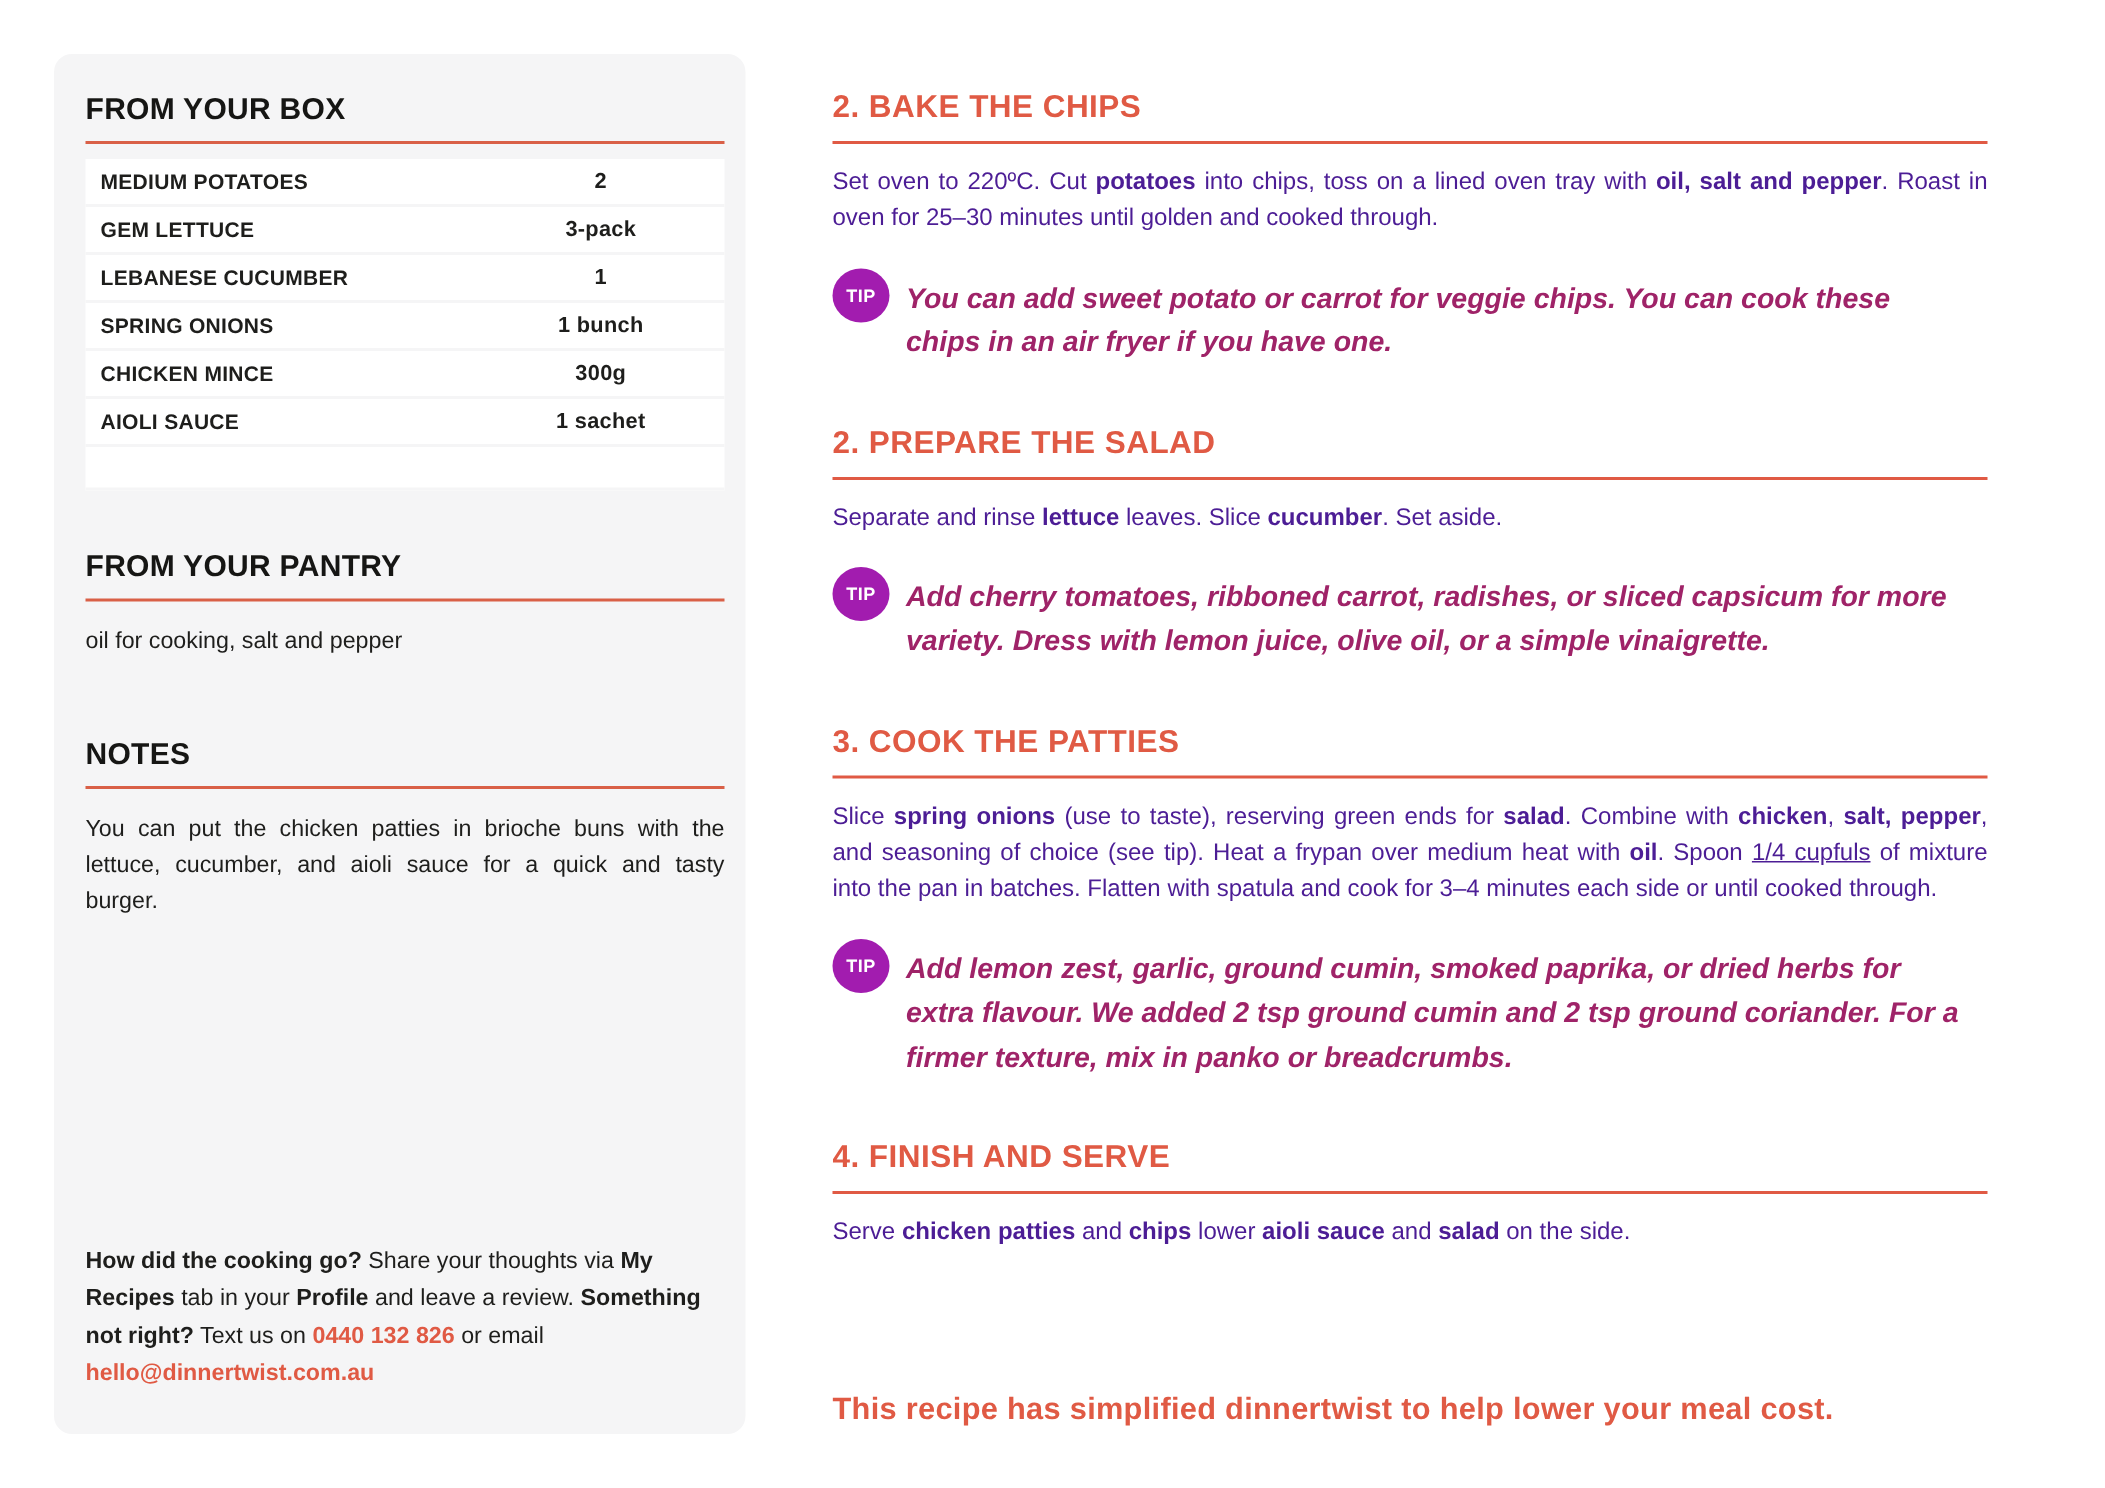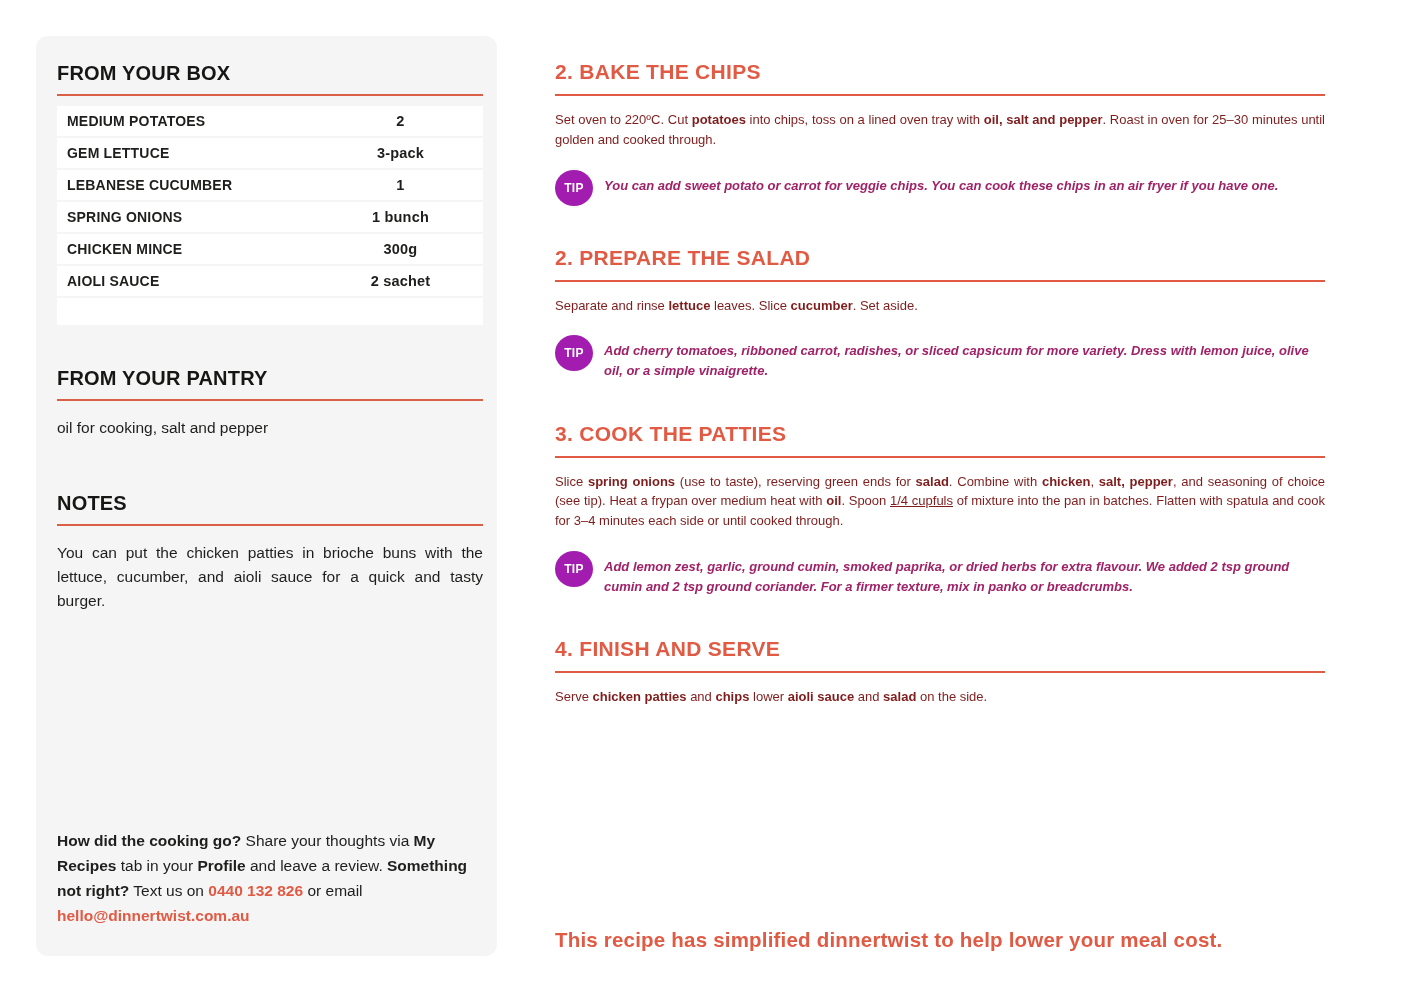--- a/index.html
+++ b/index.html
@@ -72,43 +72,43 @@
   .step { margin-bottom: 0; }
   .step + .step { margin-top: 40px; }
   .step-heading {
     color: #e05a44;
     font-size: 21px; font-weight: 700; letter-spacing: 0.3px;
     padding-bottom: 10px;
     border-bottom: 2px solid #e05a44;
   }
   .step-body {
     margin-top: 14px;
-    font-size: 13px; line-height: 1.52;
+    font-size: 16px; line-height: 1.52;
     text-align: justify;
-    color: #7f1d1d;
+    color: #4c1d95;
   }
   .tip-row {
     margin-top: 20px;
     display: flex; align-items: flex-start;
   }
   .tip-badge {
     flex: 0 0 auto;
     width: 38px; height: 36px;
     border-radius: 50%;
     background: #a21caf;
     color: #ffffff;
     font-size: 12px; font-weight: 700; letter-spacing: 0.3px;
     display: flex; align-items: center; justify-content: center;
   }
   .tip-text {
     margin-left: 11px;
     padding-top: 6px;
     width: 710px;
     color: #9f2368;
-    font-size: 13px; font-weight: 700; font-style: italic;
+    font-size: 19px; font-weight: 700; font-style: italic;
     line-height: 1.55;
   }
 
   .banner {
     position: absolute;
     left: 555px; top: 928px;
     width: 770px;
     color: #e05a44;
     font-size: 20.5px; font-weight: 700; letter-spacing: 0.2px;
   }
@@ -136,21 +136,21 @@
     <div class="box-row">
       <span class="item-name">SPRING ONIONS</span>
       <span class="item-qty">1 bunch</span>
     </div>
     <div class="box-row">
       <span class="item-name">CHICKEN MINCE</span>
       <span class="item-qty">300g</span>
     </div>
     <div class="box-row">
       <span class="item-name">AIOLI SAUCE</span>
-      <span class="item-qty">2 sachet</span>
+      <span class="item-qty">1 sachet</span>
     </div>
     <div class="box-row empty"></div>
   </div>
 
   <div class="pantry-block">
     <h2 class="side-heading">FROM YOUR PANTRY</h2>
     <p class="side-body">oil for cooking, salt and pepper</p>
   </div>
 
   <div class="notes-block">

